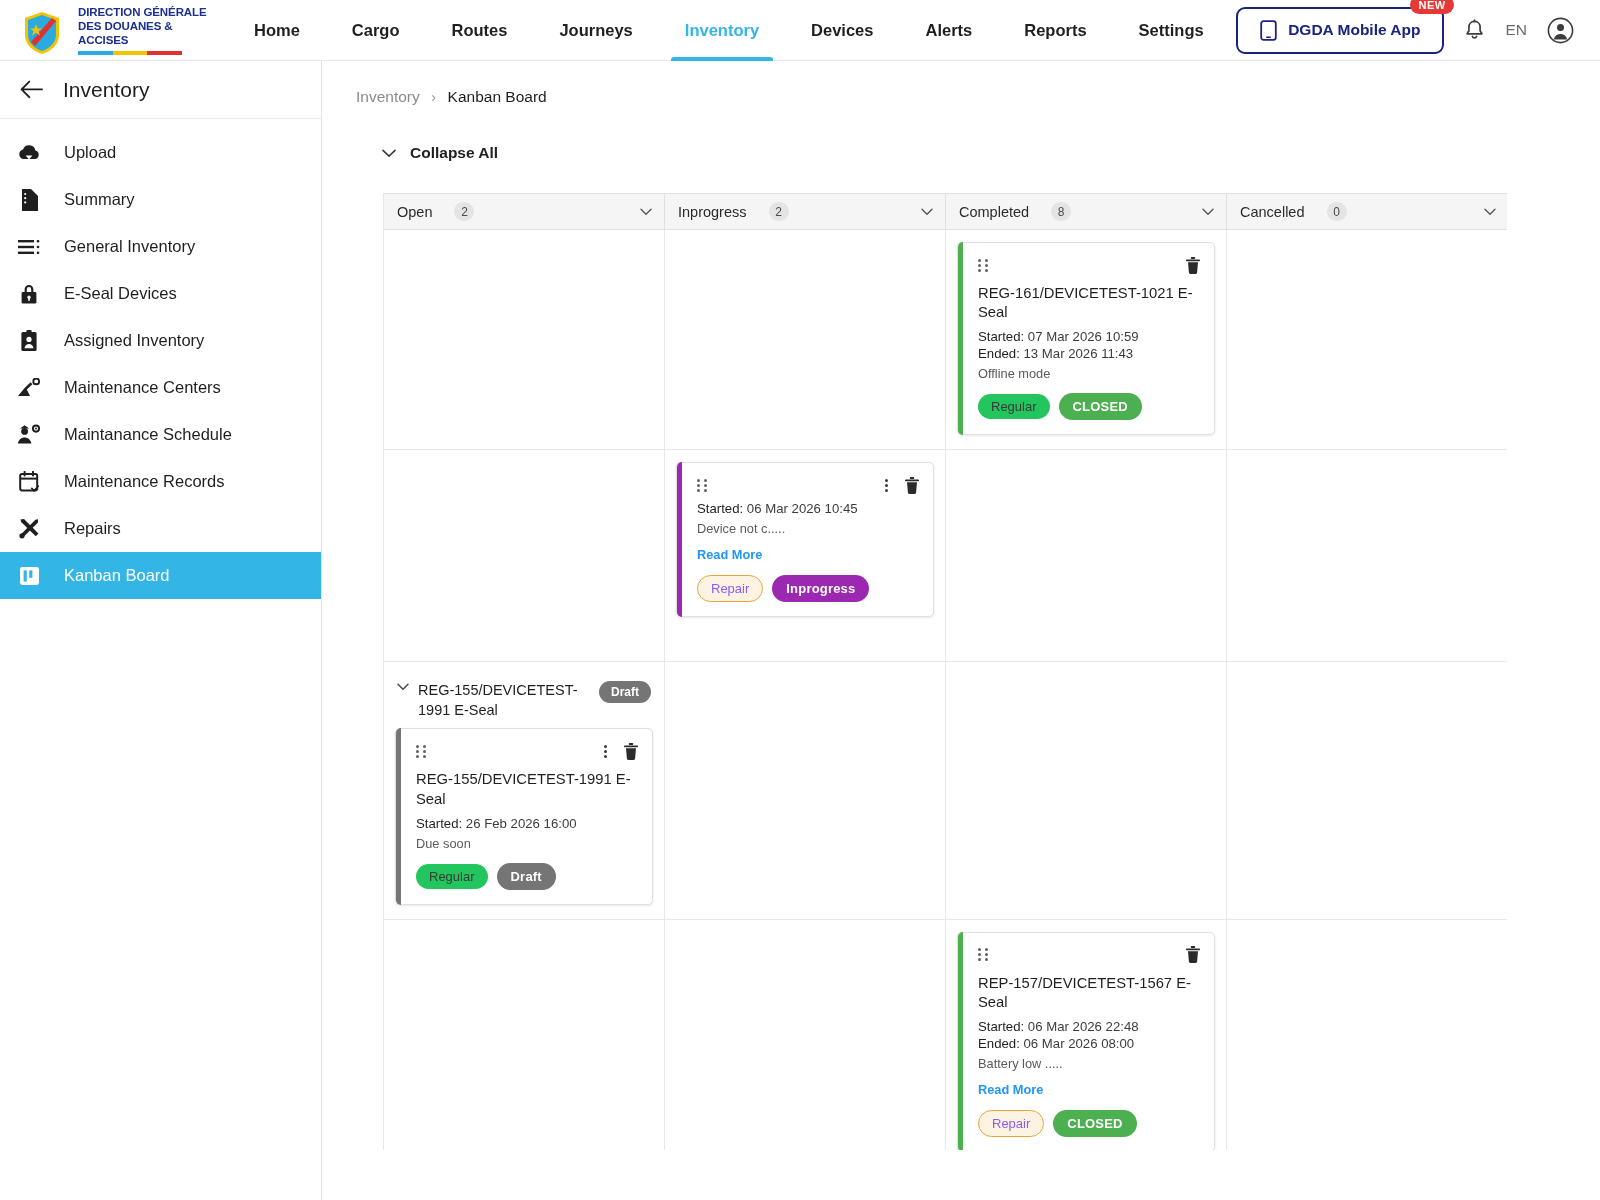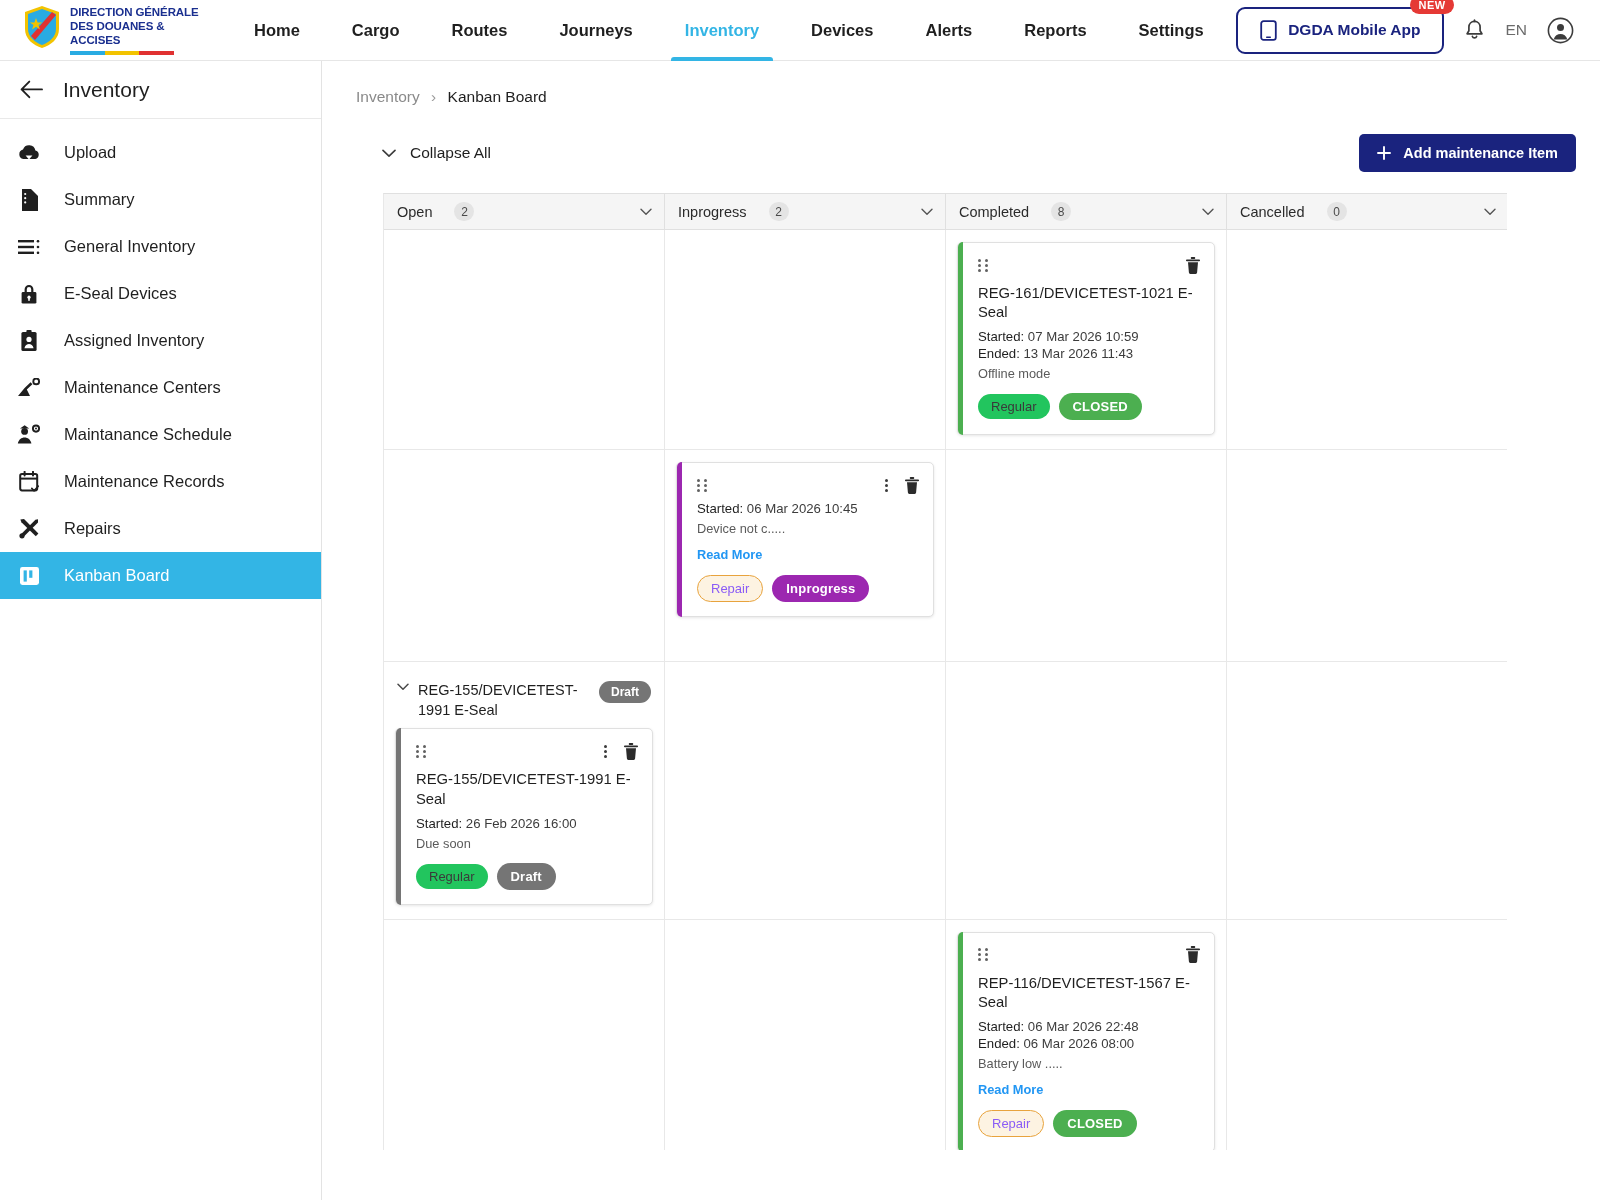--- a/index.html
+++ b/index.html
@@ -12,21 +12,21 @@
   }
 
   
   #topnav {
     position: absolute; top: 0; left: 0;
     width: 1600px; height: 61px;
     background: #ffffff;
     border-bottom: 1px solid #e6e6e6;
     display: flex; align-items: center;
   }
-  .brand { display: flex; align-items: flex-start; gap: 8px; padding-left: 22px; width: 210px; }
+  .brand { display: flex; align-items: flex-end; gap: 16px; padding-left: 22px; width: 210px; }
   .brand-logo { width: 40px; height: 44px; flex: none; }
   .brand-text { font-size: 11.5px; font-weight: 700; line-height: 1.22; color: #1a2f8f; letter-spacing: -0.1px; }
   .brand-bars { display: flex; height: 4px; width: 104px; margin-top: 4px; }
   .brand-bars i { flex: 1; display: block; }
 
   .navlinks { display: flex; align-items: center; height: 61px; margin-left: 18px; }
   .navlink {
     position: relative; height: 61px; display: flex; align-items: center;
     padding: 0 26px; font-size: 16.5px; font-weight: 700; color: #1f1f1f;
     cursor: pointer; white-space: nowrap;
@@ -79,21 +79,21 @@
   }
   .breadcrumb { padding: 27px 0 0 34px; font-size: 15.5px; }
   .bc-link { color: #8a8a8a; cursor: pointer; }
   .bc-sep { color: #9a9a9a; margin: 0 7px; }
   .bc-cur { color: #1f1f1f; }
 
   .toolbar {
     margin-top: 26px; padding: 0 24px 0 60px;
     display: flex; align-items: center; height: 42px;
   }
-  .collapse-all { display: flex; align-items: center; gap: 14px; font-size: 15.5px; color: #1f1f1f; cursor: pointer; }
+  .collapse-all { display: flex; align-items: center; gap: 14px; font-size: 15.5px; color: #1f1f1f; cursor: pointer; font-weight: bold; }
   .add-btn {
     margin-left: auto; background: #1a237e; color: #ffffff;
     border: none; border-radius: 5px; height: 38px; padding: 0 18px;
     font-size: 14.5px; font-weight: 700; font-family: inherit;
     display: flex; align-items: center; gap: 12px; cursor: pointer;
   }
 
   
   .board {
     margin: 19px 0 0 61px; width: 1124px;
@@ -368,28 +368,20 @@
 
   <div class="toolbar">
     <div class="collapse-all">
       <span style="display:flex">
         <svg width="14" height="9" viewBox="0 0 14 9">
             <path d="M1 1.4 L7 7.2 L13 1.4" fill="none" stroke="#3c3c3c" stroke-width="1.6" stroke-linecap="round" stroke-linejoin="round"></path>
           </svg>
       </span>
       <span>Collapse All</span>
     </div>
-    <button class="add-btn">
-      <span style="display:flex">
-        <svg width="14" height="14" viewBox="0 0 14 14">
-            <path d="M7 1v12M1 7h12" stroke="#fff" stroke-width="1.9" stroke-linecap="round"></path>
-          </svg>
-      </span>
-      <span>Add maintenance Item</span>
-    </button>
   </div>
 
   <div class="board">
 
     <div class="board-head">
       <div class="col-head">
         <span class="ch-name">Open</span>
         <span class="ch-count">2</span>
         <span class="ch-caret">
           <svg width="12" height="8" viewBox="0 0 12 8">
@@ -591,21 +583,21 @@
                 <span class="card-actions">
                   <span style="display:flex;cursor:pointer">
                     <svg width="14" height="17" viewBox="0 0 14 17" fill="#2b2b2b">
                       <rect x="0" y="2.4" width="14" height="1.9" rx=".8"></rect>
                       <rect x="4.8" y="0" width="4.4" height="2" rx=".7"></rect>
                       <path d="M2 5.2h10l-.9 10.4a1.4 1.4 0 0 1-1.4 1.3H4.3a1.4 1.4 0 0 1-1.4-1.3z"></path>
                     </svg>
                   </span>
                 </span>
               </div>
-              <div class="card-title">REP-116/DEVICETEST-1567 E-Seal</div>
+              <div class="card-title">REP-157/DEVICETEST-1567 E-Seal</div>
               <div class="card-line"><b>Started:</b> 06 Mar 2026 22:48</div>
               <div class="card-line" style="margin-top:2px"><b>Ended:</b> 06 Mar 2026 08:00</div>
               <div class="card-note">Battery low .....</div>
               <div><span class="read-more">Read More</span></div>
               <div class="chips">
                 <span class="chip chip-repair">Repair</span>
                 <span class="chip chip-status" style="background:#4caf50">CLOSED</span>
               </div>
             </div>
           </div>

